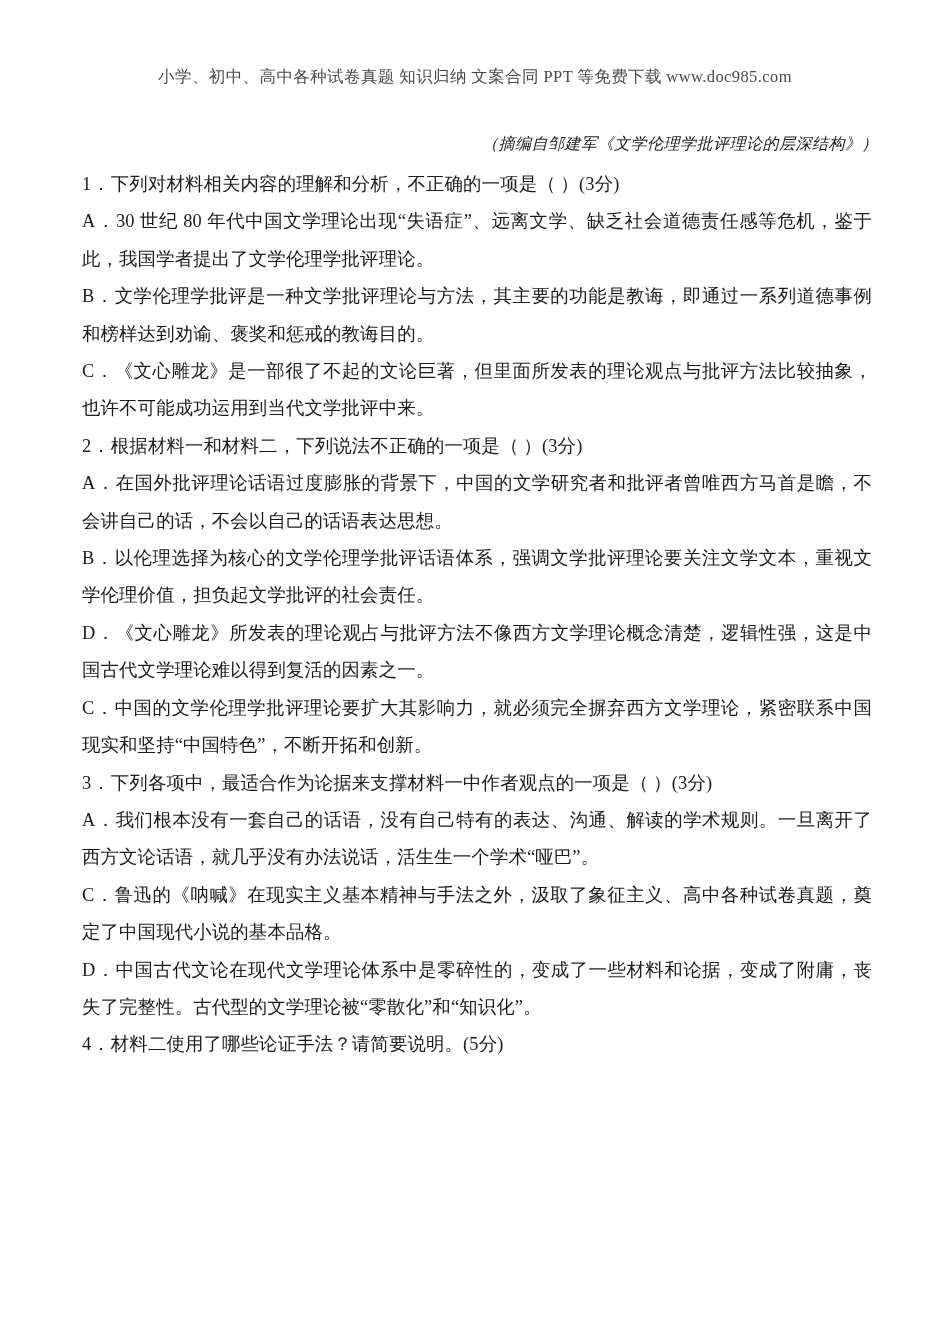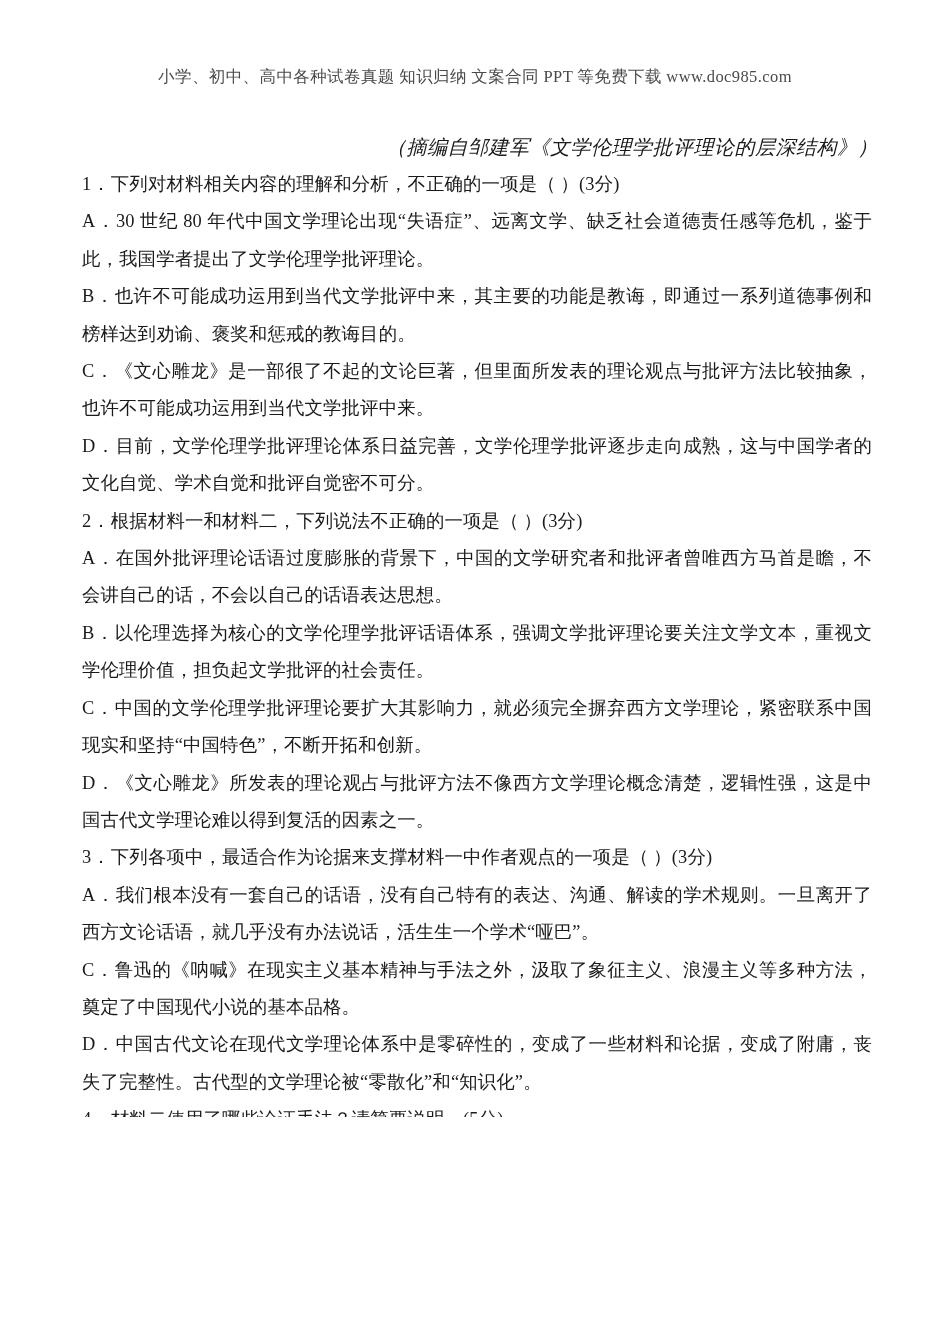--- a/index.html
+++ b/index.html
@@ -34,21 +34,21 @@
   }
   .watermark-header { top: 66px; }
   .watermark-footer { top: 1188px; }
 
   
   .citation {
     position: absolute;
     top: 134px;
     right: 72px;
     font-family: "Liberation Serif", "DejaVu Serif", serif;
-    font-size: 20px;
+    font-size: 16px;
     font-style: italic;
     color: #1a1a1a;
     white-space: nowrap;
     letter-spacing: 0.5px;
   }
 
   
   .body-block {
     position: absolute;
     top: 166px;
@@ -88,33 +88,32 @@
 <div class="page">
 
   <div class="watermark watermark-header">小学、初中、高中各种试卷真题 知识归纳 文案合同 PPT 等免费下载  www.doc985.com</div>
 
   <div class="citation">（摘编自邹建军《文学伦理学批评理论的层深结构》）</div>
 
   <div class="body-block">
 
     <p class="line para full"><span class="label">1．</span><span>下列对材料相关内容的理解和分析，不正确的一项是（    ）(3分)</span></p>
     <p class="line para full"><span class="label">A．</span><span>30 世纪 80 年代中国文学理论出现“失语症”、远离文学、缺乏社会道德责任感等危机，鉴于此，我国学者提出了文学伦理学批评理论。</span></p>
-    <p class="line para full"><span class="label">B．</span><span>也许不可能成功运用到当代文学批评中来，其主要的功能是教诲，即通过一系列道德事例和榜样达到劝谕、褒奖和惩戒的教诲目的。</span></p>
+    <p class="line para full"><span class="label">B．</span><span>文学伦理学批评是一种文学批评理论与方法，其主要的功能是教诲，即通过一系列道德事例和榜样达到劝谕、褒奖和惩戒的教诲目的。</span></p>
     <p class="line para full"><span class="label">C．</span><span>《文心雕龙》是一部很了不起的文论巨著，但里面所发表的理论观点与批评方法比较抽象，也许不可能成功运用到当代文学批评中来。</span></p>
-    <p class="line para full"><span class="label">D．</span><span>目前，文学伦理学批评理论体系日益完善，文学伦理学批评逐步走向成熟，这与中国学者的文化自觉、学术自觉和批评自觉密不可分。</span></p>
 
     <p class="line para full"><span class="label">2．</span><span>根据材料一和材料二，下列说法不正确的一项是（    ）(3分)</span></p>
     <p class="line para full"><span class="label">A．</span><span>在国外批评理论话语过度膨胀的背景下，中国的文学研究者和批评者曾唯西方马首是瞻，不会讲自己的话，不会以自己的话语表达思想。</span></p>
     <p class="line para full"><span class="label">B．</span><span>以伦理选择为核心的文学伦理学批评话语体系，强调文学批评理论要关注文学文本，重视文学伦理价值，担负起文学批评的社会责任。</span></p>
+    <p class="line para full"><span class="label">D．</span><span>《文心雕龙》所发表的理论观占与批评方法不像西方文学理论概念清楚，逻辑性强，这是中国古代文学理论难以得到复活的因素之一。</span></p>
     <p class="line para full"><span class="label">C．</span><span>中国的文学伦理学批评理论要扩大其影响力，就必须完全摒弃西方文学理论，紧密联系中国现实和坚持“中国特色”，不断开拓和创新。</span></p>
-    <p class="line para full"><span class="label">D．</span><span>《文心雕龙》所发表的理论观占与批评方法不像西方文学理论概念清楚，逻辑性强，这是中国古代文学理论难以得到复活的因素之一。</span></p>
 
     <p class="line para full"><span class="label">3．</span><span>下列各项中，最适合作为论据来支撑材料一中作者观点的一项是（    ）(3分)</span></p>
     <p class="line para full"><span class="label">A．</span><span>我们根本没有一套自己的话语，没有自己特有的表达、沟通、解读的学术规则。一旦离开了西方文论话语，就几乎没有办法说话，活生生一个学术“哑巴”。</span></p>
-    <p class="line para full"><span class="label">C．</span><span>鲁迅的《呐喊》在现实主义基本精神与手法之外，汲取了象征主义、浪漫主义等多种方法，奠定了中国现代小说的基本品格。</span></p>
+    <p class="line para full"><span class="label">C．</span><span>鲁迅的《呐喊》在现实主义基本精神与手法之外，汲取了象征主义、高中各种试卷真题，奠定了中国现代小说的基本品格。</span></p>
     <p class="line para full"><span class="label">D．</span><span>中国古代文论在现代文学理论体系中是零碎性的，变成了一些材料和论据，变成了附庸，丧失了完整性。古代型的文学理论被“零散化”和“知识化”。</span></p>
 
     <p class="line para"><span class="label">4．</span><span>材料二使用了哪些论证手法？请简要说明。(5分)</span></p>
 
   </div>
 
   <div class="watermark watermark-footer">小学、初中、高中各种试卷真题 知识归纳 文案合同 PPT 等免费下载  www.doc985.com</div>
 
 </div>
 

